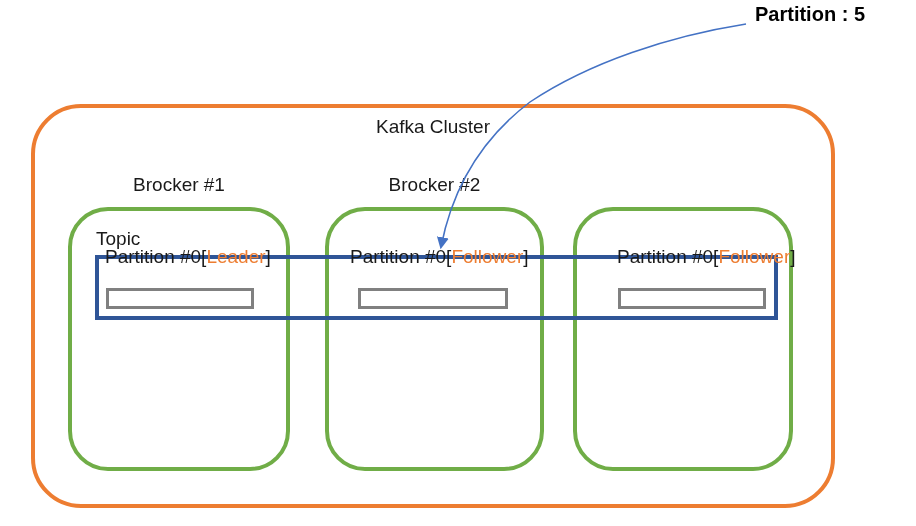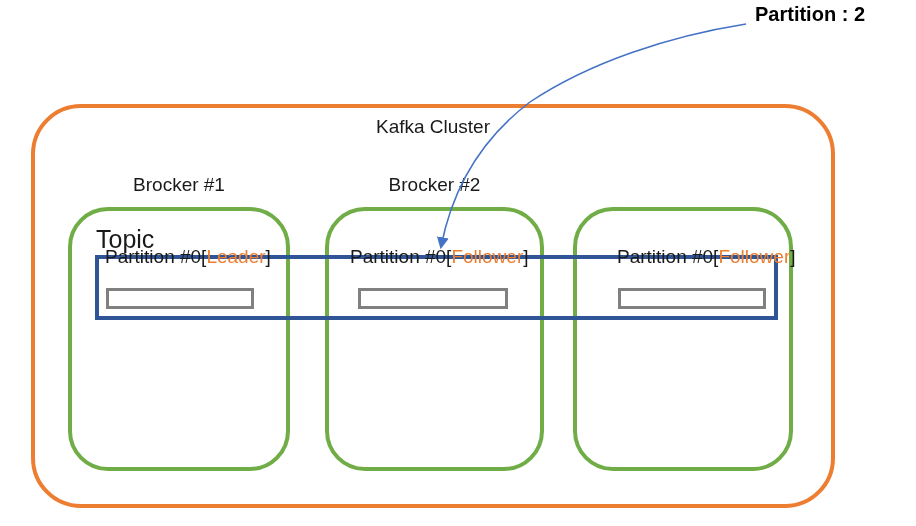--- a/index.html
+++ b/index.html
@@ -60,21 +60,21 @@
     border-radius: 40px;
     background: transparent;
   }
   .b1 { left: 68px;  width: 222px; }
   .b2 { left: 325px; width: 219px; }
   .b3 { left: 573px; width: 220px; }
 
   
   .topic-label {
     left: 96px; top: 226px;
-    font-size: 25px;
+    font-size: 19px;
     line-height: 26px;
     color: #1a1a1a;
   }
   .topic-box {
     left: 95px; top: 255px;
     width: 683px; height: 65px;
     border: 4px solid var(--topic-border, #2F5597);
     background: transparent;
   }
 
@@ -136,16 +136,16 @@
   <svg class="abs arrow-layer" viewBox="0 0 916 526" xmlns="http://www.w3.org/2000/svg" aria-hidden="true">
     <defs>
       <marker id="arrowhead" markerWidth="9" markerHeight="9" refX="6.5" refY="4" orient="auto">
         <path d="M0,0 L8,4 L0,8 Z" fill="#4472C4"></path>
       </marker>
     </defs>
     <path d="M 746 24 C 670 36, 590 62, 530 102 C 480 140, 452 190, 441 247" fill="none" stroke="#4472C4" stroke-width="1.5" marker-end="url(#arrowhead)"></path>
   </svg>
 
   <div class="abs annotation">
-    <div>Partition : 2</div>
+    <div>Partition : 5</div>
   </div>
 
 </div>
 
 </body></html>

